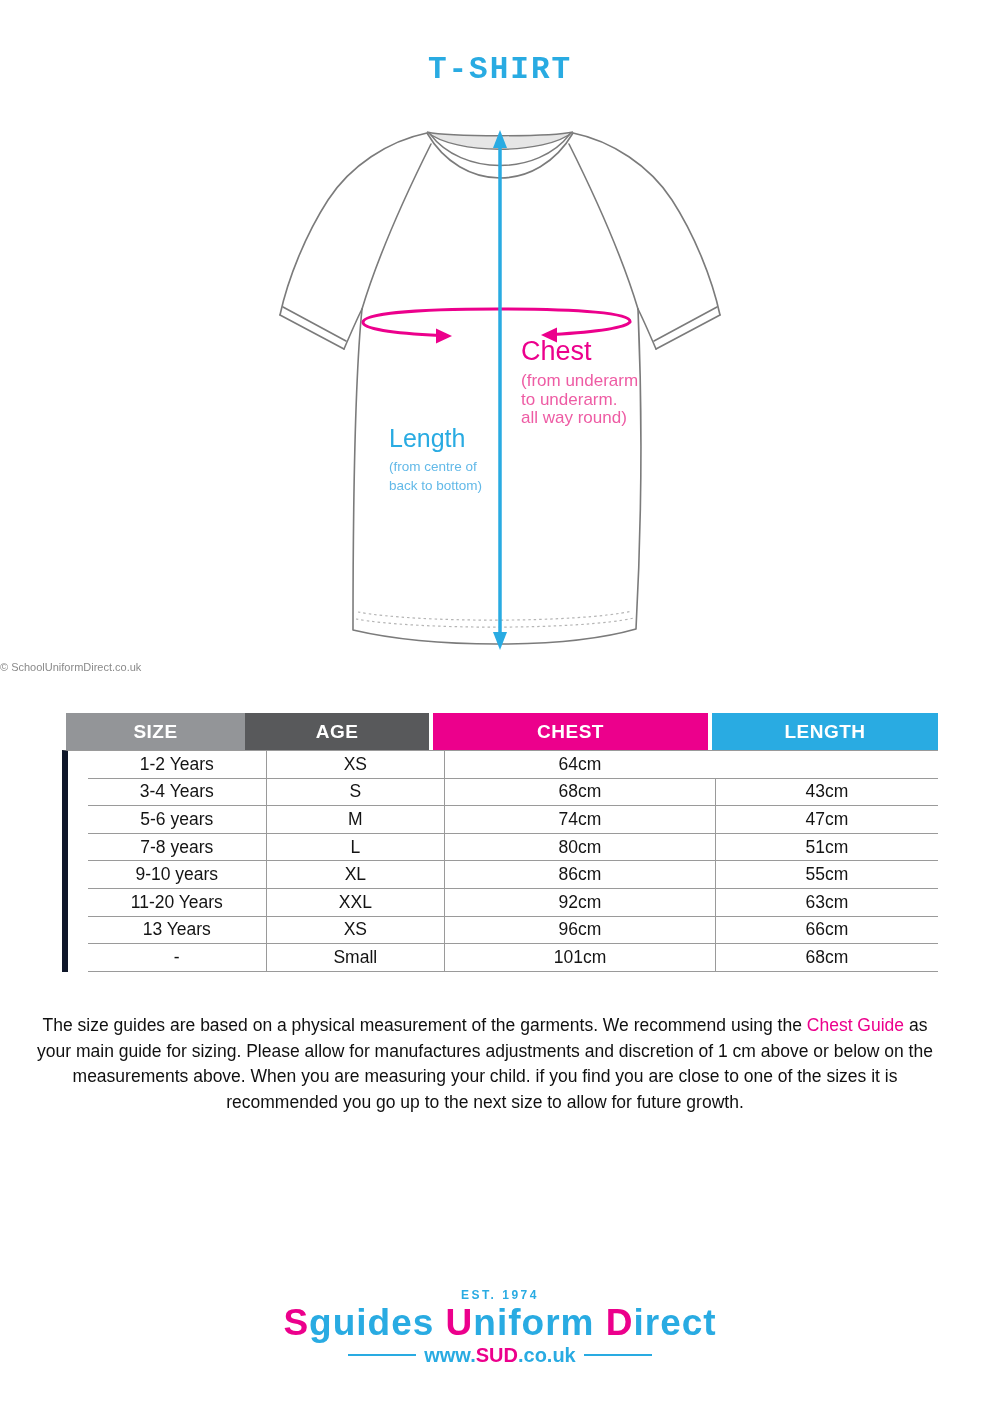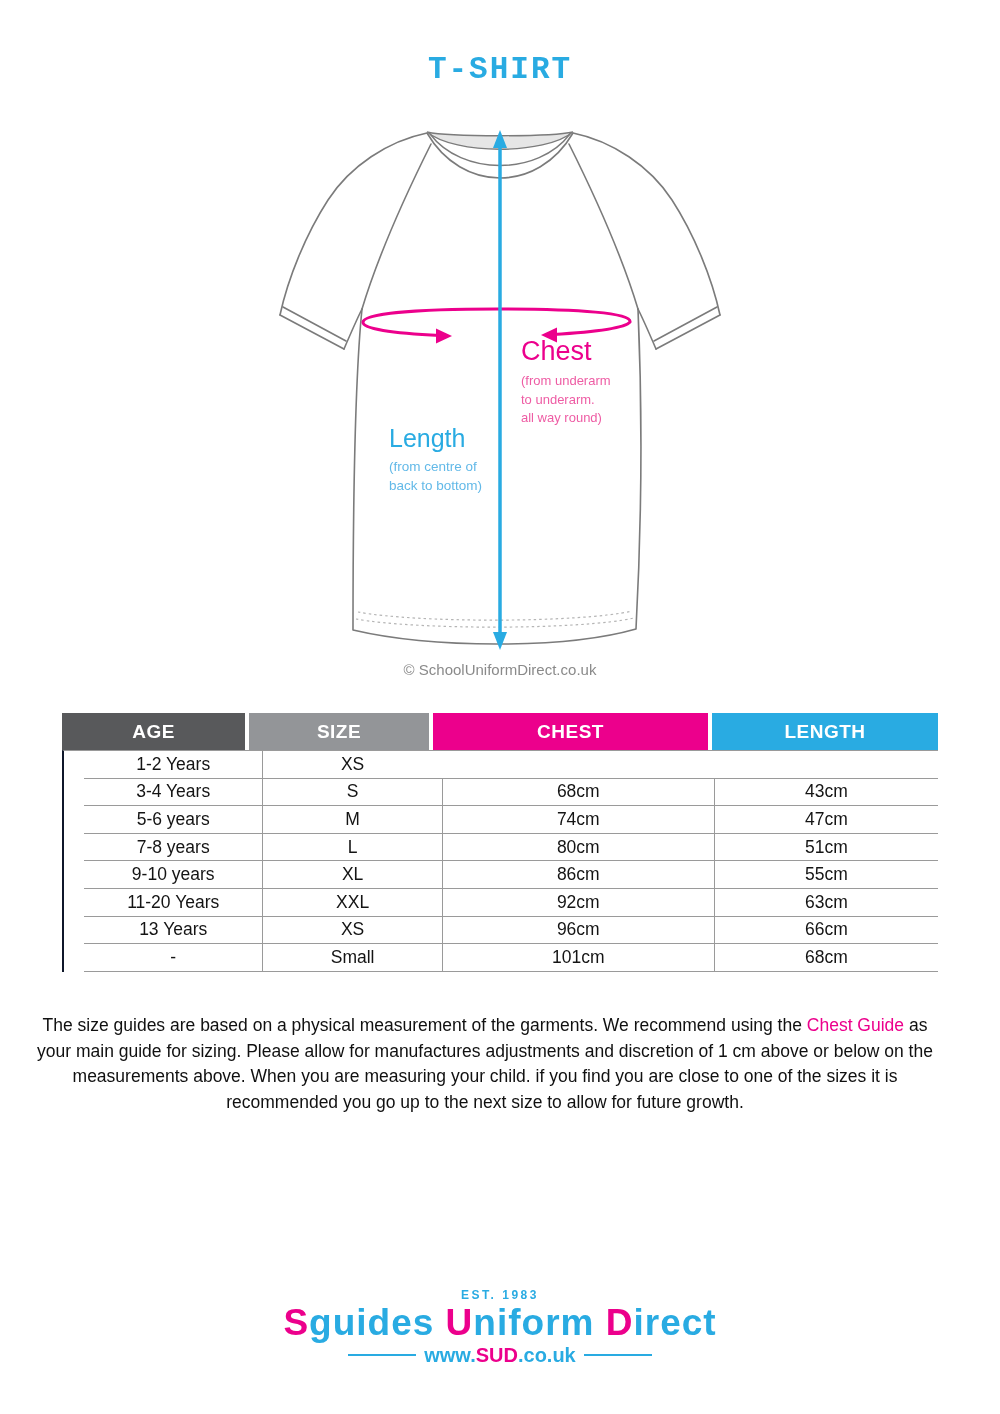--- a/index.html
+++ b/index.html
@@ -9,41 +9,41 @@
   }
   .page-title{
     position:absolute;top:52px;left:0;width:100%;text-align:center;
     font-size:31px;font-weight:bold;letter-spacing:2px;color:#29ABE2;font-family:Liberation Mono, monospace;
   }
   
   .diagram{position:absolute;left:250px;top:118px;width:500px;height:545px;}
   .measure-label{position:absolute;}
   .chest-label{left:521px;top:336px;width:130px;}
   .chest-label .ml-title{font-size:27px;color:#EC008C;}
-  .chest-label .ml-sub{font-size:13px;line-height:18.5px;color:#ee5ca4;margin-top:5px;}
+  .chest-label .ml-sub{font-size:17px;line-height:18.5px;color:#ee5ca4;margin-top:5px;}
   .length-label{left:389px;top:424px;width:130px;}
   .length-label .ml-title{font-size:25px;color:#29ABE2;}
   .length-label .ml-sub{font-size:13.5px;line-height:19px;color:#62b9e8;margin-top:4px;}
   .copyright{
-    position:absolute;top:661px;left:0;width:100%;text-align:center;
-    font-size:15px;color:#8a8a8a;
+    position:absolute;top:661px;left:0;width:100%;
+    font-size:11px;color:#8a8a8a;
   }
   
   .size-table{position:absolute;left:62px;top:713px;width:876px;}
   .t-head{display:grid;grid-template-columns:183fr 184fr 279fr 230fr;}
   .th{
     height:37px;display:flex;align-items:center;justify-content:center;
     color:#fff;font-size:19px;font-weight:bold;letter-spacing:0.5px;box-sizing:border-box;
   }
   .th.gap{border-left:4px solid #ffffff;}
   .th-age{background:#58595B;}
   .th-size{background:#939598;}
   .th-chest{background:#EC008C;}
   .th-length{background:#29ABE2;}
-  .t-body{border-left:2px solid #0f172a;border-top:1px solid #9a9a9a;padding-left:20px;}
+  .t-body{border-left:6px solid #0f172a;border-top:1px solid #9a9a9a;padding-left:20px;}
   .t-row{
     display:grid;grid-template-columns:183fr 184fr 279fr 230fr;
     height:26.6px;border-bottom:1px solid #9a9a9a;
   }
   .td{
     display:flex;align-items:center;justify-content:center;
     font-size:17.5px;color:#141414;box-sizing:border-box;
   }
   .td.vline{border-left:1.5px solid #9a9a9a;}
   
@@ -132,29 +132,30 @@
     <div class="ml-sub">
       <div>(from centre of</div>
       <div>back to bottom)</div>
     </div>
   </div>
 
   <div class="copyright">© SchoolUniformDirect.co.uk</div>
 
   <div class="size-table">
     <div class="t-head">
+      <div class="th th-size gap">SIZE</div>
       <div class="th th-age">AGE</div>
-      <div class="th th-size gap">SIZE</div>
       <div class="th th-chest gap">CHEST</div>
       <div class="th th-length gap">LENGTH</div>
     </div>
     <div class="t-body">
       <div class="t-row">
         <div class="td">1-2 Years</div>
         <div class="td vline">XS</div>
+        <div class="td vline">64cm</div>
       </div>
       <div class="t-row">
         <div class="td">3-4 Years</div>
         <div class="td vline">S</div>
         <div class="td vline">68cm</div>
         <div class="td vline">43cm</div>
       </div>
       <div class="t-row">
         <div class="td">5-6 years</div>
         <div class="td vline">M</div>
@@ -192,21 +193,21 @@
         <div class="td vline">68cm</div>
       </div>
     </div>
   </div>
 
   <div class="note">
     <span>The size guides are based on a physical measurement of the garments. We recommend using the </span><span class="pink">Chest Guide</span><span> as your main guide for sizing. Please allow for manufactures adjustments and discretion of 1 cm above or below on the measurements above. When you are measuring your child. if you find you are close to one of the sizes it is recommended you go up to the next size to allow for future growth.</span>
   </div>
 
   <div class="logo">
-    <div class="logo-est">EST. 1983</div>
+    <div class="logo-est">EST. 1974</div>
     <div class="logo-main">
       <span class="init">S</span><span>guides</span>
       <span class="init">U</span><span>niform</span>
       <span class="init">D</span><span>irect</span>
     </div>
     <div class="logo-url">
       <span class="rule"></span>
       <span>
         <span>www.</span><span class="sud">SUD</span><span>.co.uk</span>
       </span>

